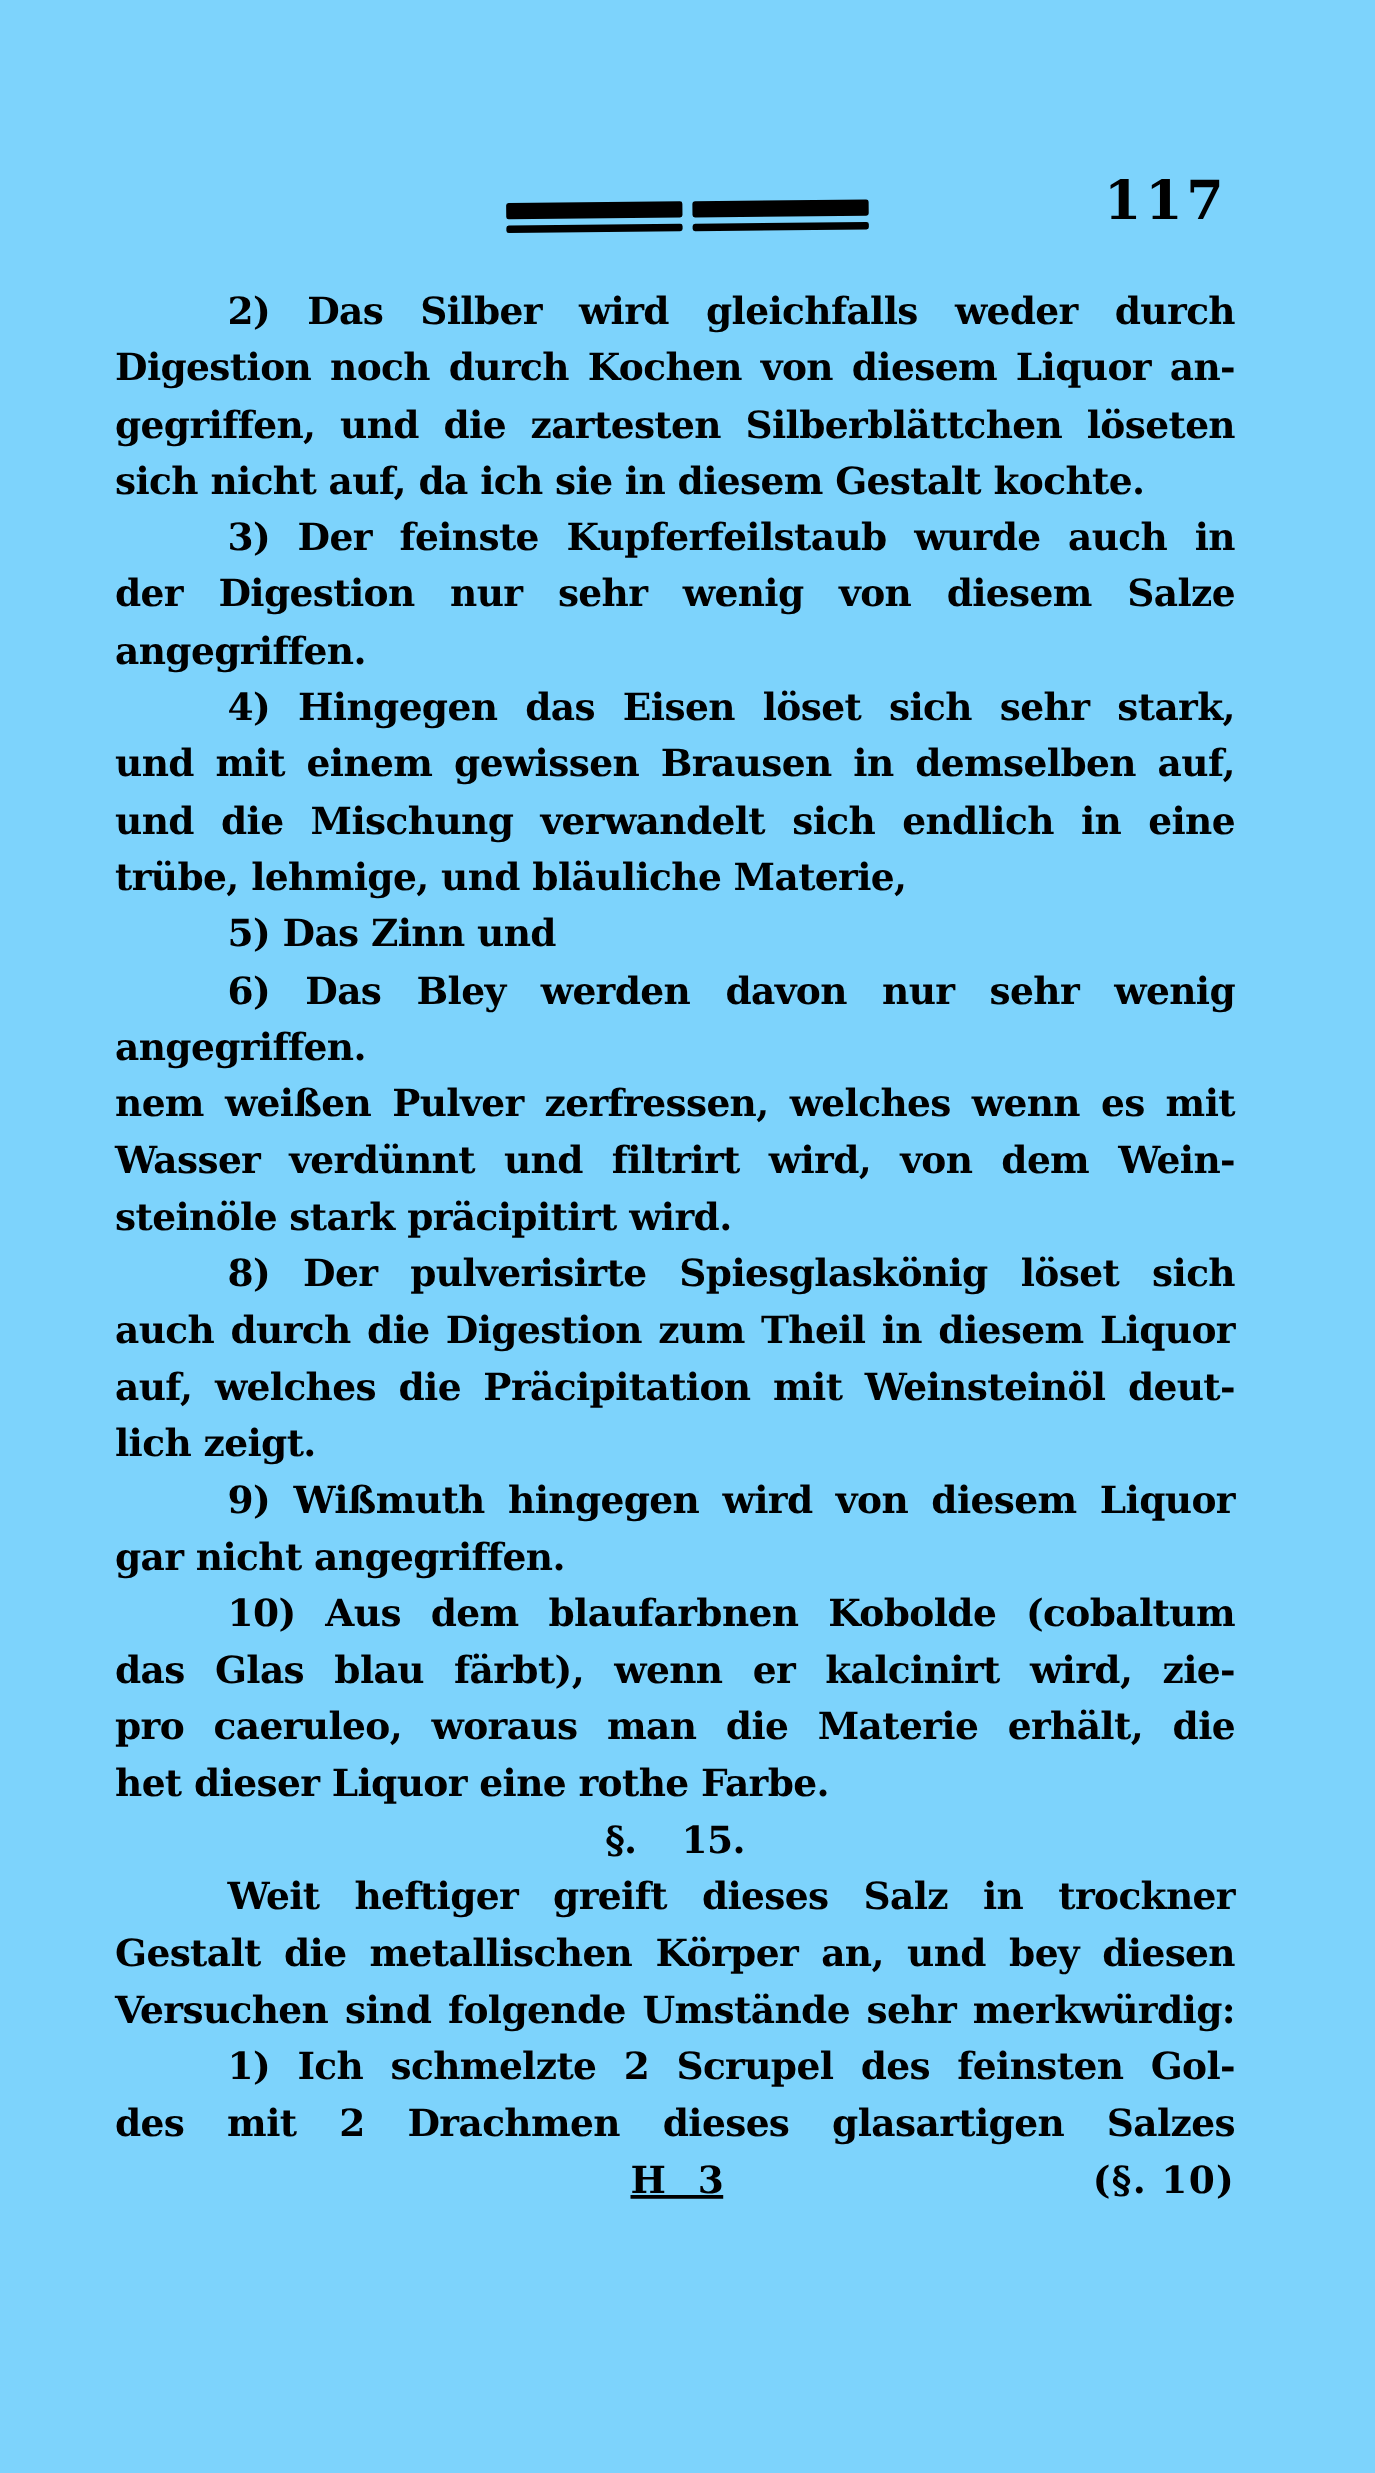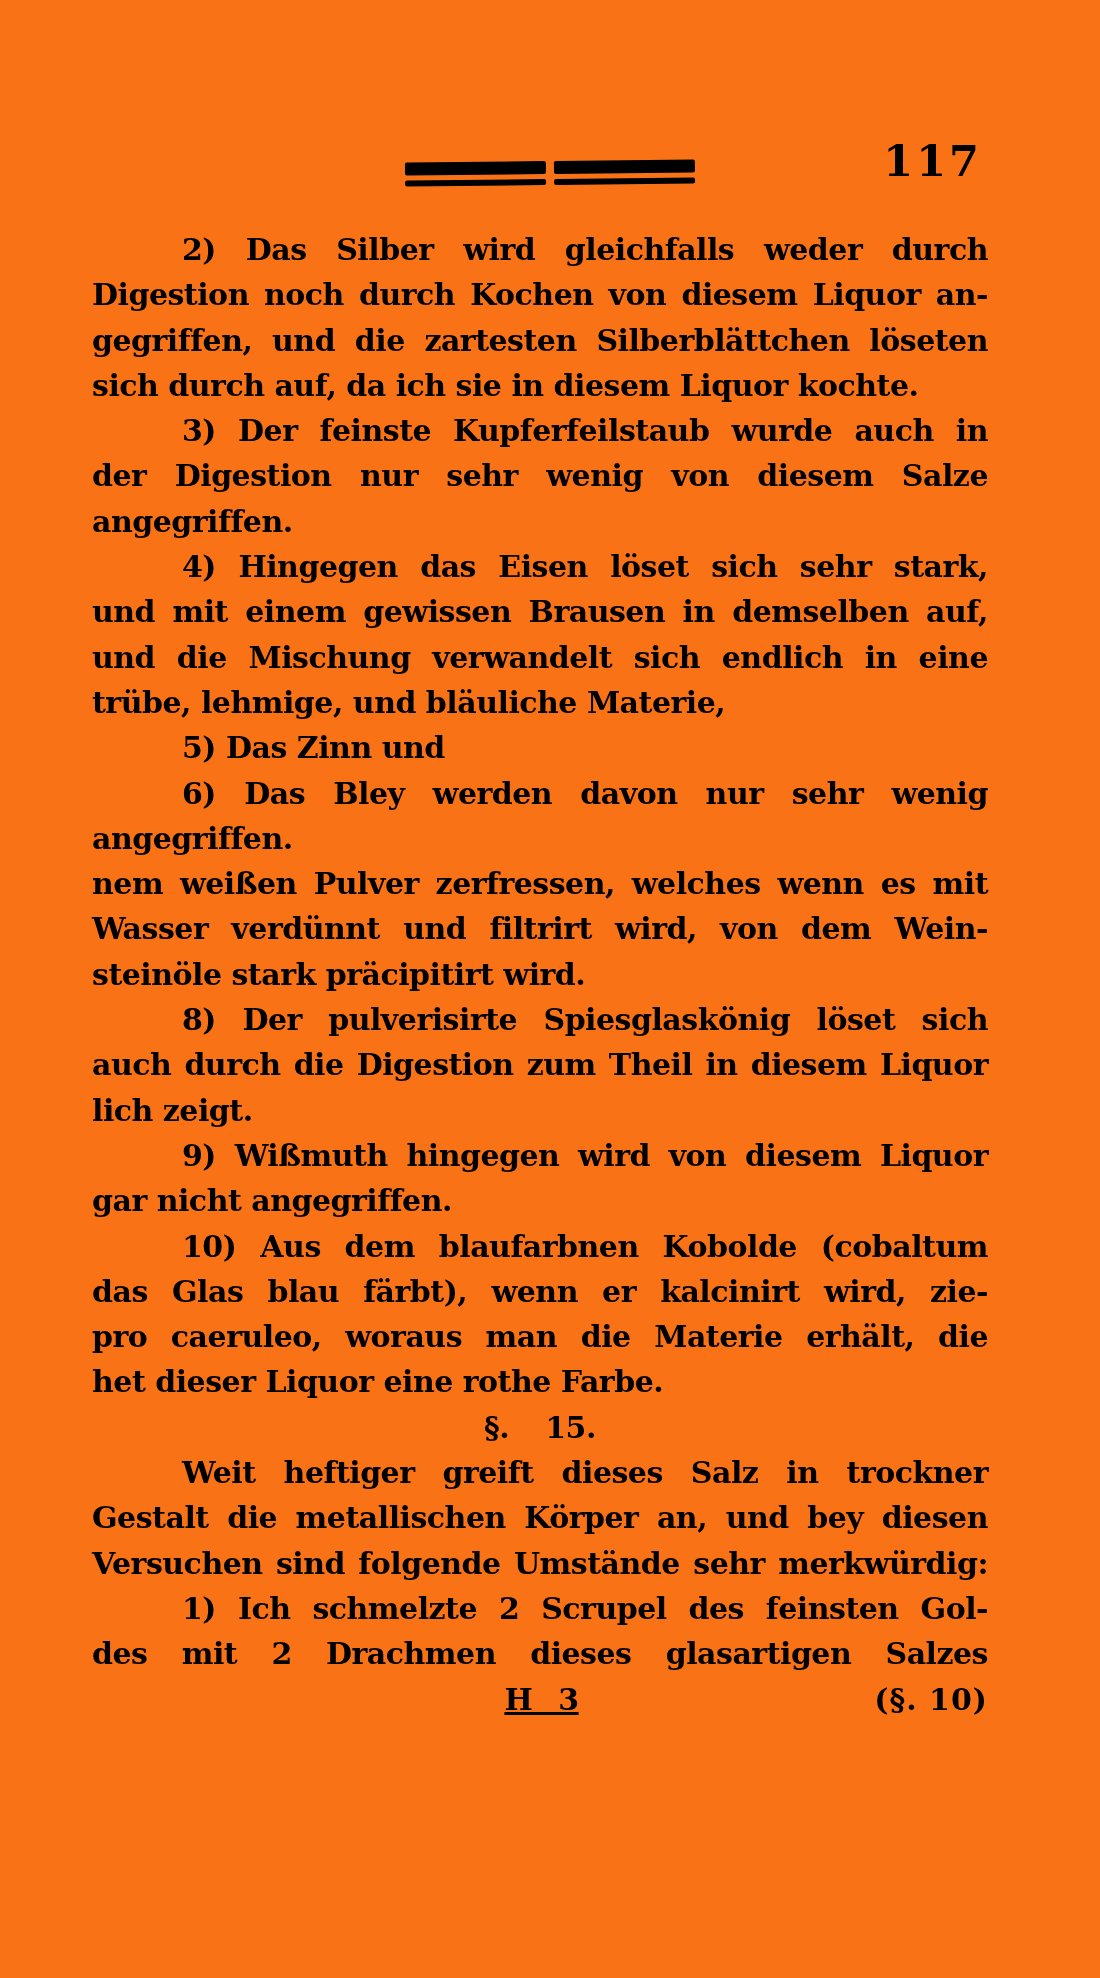--- a/index.html
+++ b/index.html
@@ -4,21 +4,21 @@
 <style>
   html, body {
     margin: 0;
     padding: 0;
     background: #ffffff;
   }
   .page {
     position: relative;
     width: 1100px;
     height: 1978px;
-    background: #f97316;
+    background: #7dd3fc;
     color: #000000;
     font-family: "DejaVu Serif", serif;
     overflow: hidden;
   }
   
   .ornament {
     position: absolute;
     top: 161px;
     left: 50%;
     transform: translateX(-50%) rotate(-0.6deg);
@@ -97,36 +97,37 @@
         <span class="seg"></span>
     </div>
   </div>
 
   <div class="pagenum">117</div>
 
   <div class="text-block">
       <div class="line indent justify">2) Das Silber wird gleichfalls weder durch</div>
       <div class="line justify">Digestion noch durch Kochen von diesem Liquor an-</div>
       <div class="line justify">gegriffen, und die zartesten Silberblättchen löseten</div>
-      <div class="line">sich durch auf, da ich sie in diesem Liquor kochte.</div>
+      <div class="line">sich nicht auf, da ich sie in diesem Gestalt kochte.</div>
       <div class="line indent justify">3) Der feinste Kupferfeilstaub wurde auch in</div>
       <div class="line justify">der Digestion nur sehr wenig von diesem Salze</div>
       <div class="line">angegriffen.</div>
       <div class="line indent justify">4) Hingegen das Eisen löset sich sehr stark,</div>
       <div class="line justify">und mit einem gewissen Brausen in demselben auf,</div>
       <div class="line justify">und die Mischung verwandelt sich endlich in eine</div>
       <div class="line">trübe, lehmige, und bläuliche Materie,</div>
       <div class="line indent">5) Das Zinn und</div>
       <div class="line indent justify">6) Das Bley werden davon nur sehr wenig</div>
       <div class="line">angegriffen.</div>
       <div class="line justify">nem weißen Pulver zerfressen, welches wenn es mit</div>
       <div class="line justify">Wasser verdünnt und filtrirt wird, von dem Wein-</div>
       <div class="line">steinöle stark präcipitirt wird.</div>
       <div class="line indent justify">8) Der pulverisirte Spiesglaskönig löset sich</div>
       <div class="line justify">auch durch die Digestion zum Theil in diesem Liquor</div>
+      <div class="line justify">auf, welches die Präcipitation mit Weinsteinöl deut-</div>
       <div class="line">lich zeigt.</div>
       <div class="line indent justify">9) Wißmuth hingegen wird von diesem Liquor</div>
       <div class="line">gar nicht angegriffen.</div>
       <div class="line indent justify">10) Aus dem blaufarbnen Kobolde (cobaltum</div>
       <div class="line justify">das Glas blau färbt), wenn er kalcinirt wird, zie-</div>
       <div class="line justify">pro caeruleo, woraus man die Materie erhält, die</div>
       <div class="line">het dieser Liquor eine rothe Farbe.</div>
       <div class="line center">§. 15.</div>
       <div class="line indent justify">Weit heftiger greift dieses Salz in trockner</div>
       <div class="line justify">Gestalt die metallischen Körper an, und bey diesen</div>

